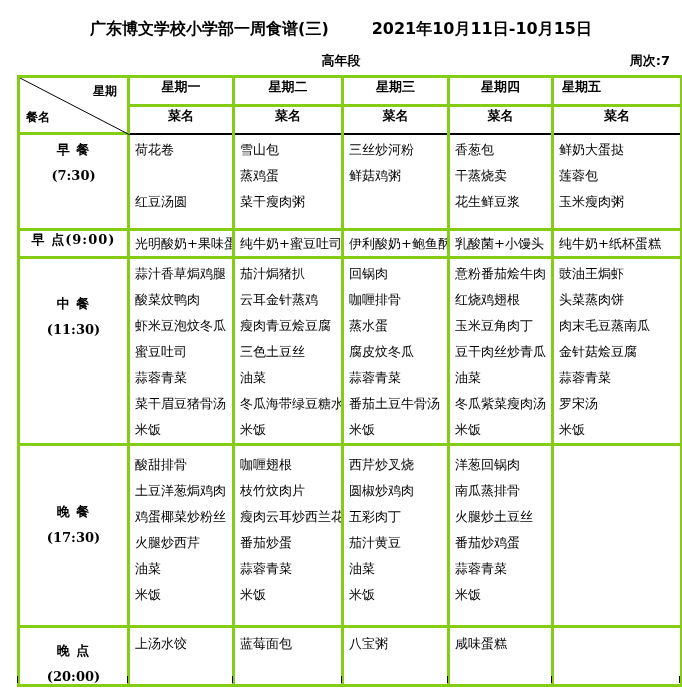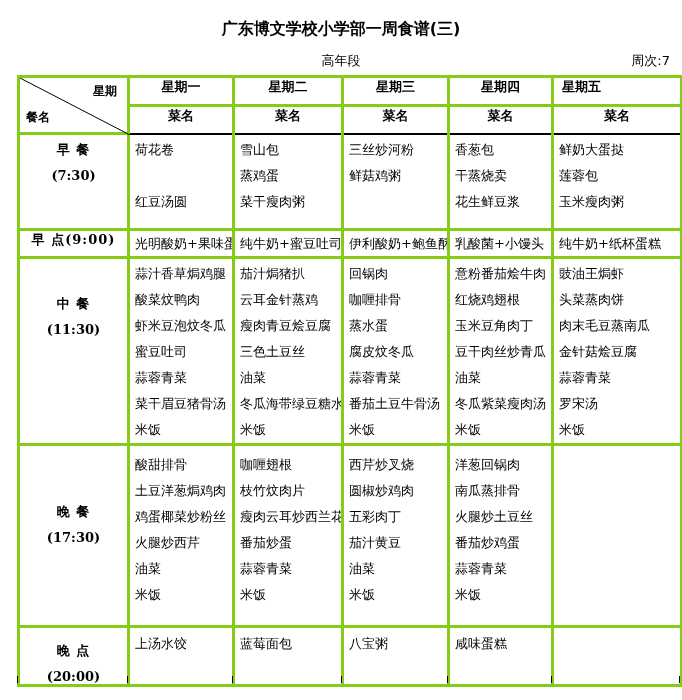--- a/index.html
+++ b/index.html
@@ -9,21 +9,21 @@
   }
   .doc-title{
     position:absolute;top:19px;left:0;width:100%;
     display:flex;justify-content:center;gap:43px;
     font-family:"DejaVu Sans","Liberation Sans",sans-serif;
     font-weight:bold;font-size:16px;white-space:nowrap;
   }
   .section-line{
     position:absolute;top:52px;left:0;width:100%;height:18px;
     font-family:"DejaVu Sans","Liberation Sans",sans-serif;
-    font-weight:normal;font-size:13px;
+    font-weight:bold;font-size:13px;
   }
   .section-label{position:absolute;left:0;width:100%;text-align:center;}
   .week-label{position:absolute;right:12px;top:0;}
 
   table.menu-table{
     position:absolute;top:75px;left:17px;width:663px;
     border-collapse:collapse;table-layout:fixed;
     border:2px solid #000;
   }
   .menu-table td{border:3px solid #84cc16;padding:0;vertical-align:top;}
@@ -65,20 +65,21 @@
   .stub-row{position:absolute;top:676px;left:0;width:682px;height:8px;}
   .stub-row span{position:absolute;top:0;width:1px;height:7px;background:#000;}
 </style>
 </head>
 <body>
 
 <div class="page">
 
   <div class="doc-title">
     <span>广东博文学校小学部一周食谱(三)</span>
+    <span>2021年10月11日-10月15日</span>
   </div>
 
   <div class="section-line">
     <span class="section-label">高年段</span>
     <span class="week-label">周次:7</span>
   </div>
 
   <table class="menu-table">
     <colgroup>
       <col style="width:110px">

